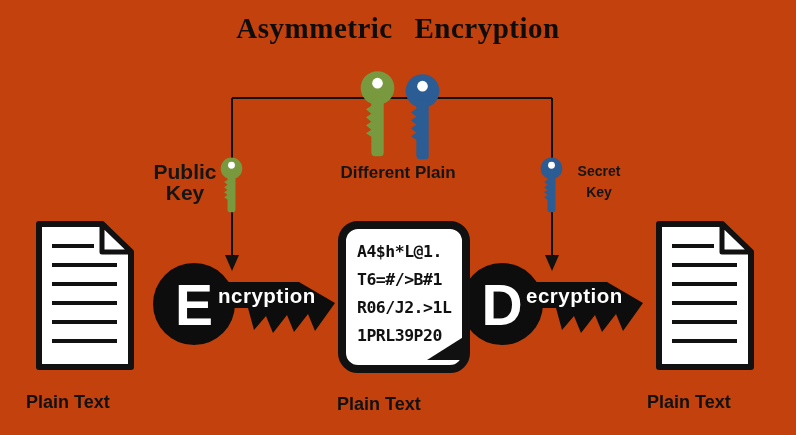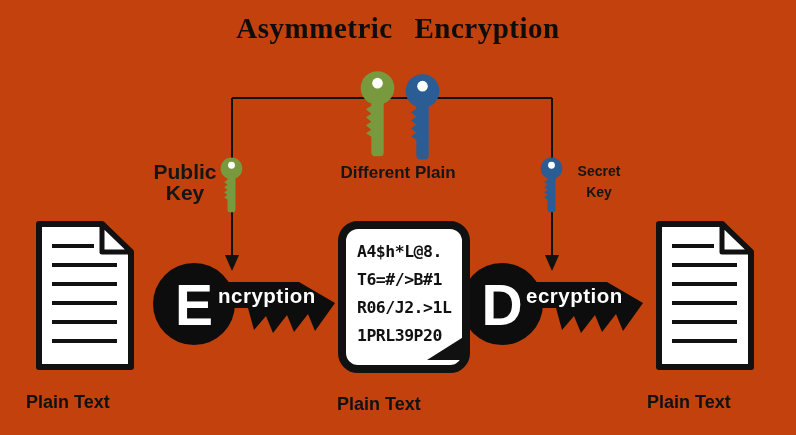--- a/index.html
+++ b/index.html
@@ -125,21 +125,21 @@
 
   <svg class="abs" style="left:460px;top:262px;" width="185" height="85" viewBox="0 0 185 85">
     <circle cx="42" cy="42" r="41" fill="#0d0d0d"></circle>
     <path fill="#0d0d0d" d="M42,20 L147,20 L183,41 L163,69 L156,52 L142,70 L135,53 L121,71 L114,54 L102,68 L96,46 L42,46 Z"></path>
     <text class="black-key-text" x="42" y="63" text-anchor="middle" fill="#fff" font-size="57" font-weight="bold">D</text>
     <text class="black-key-text" x="66" y="41" fill="#fff" font-size="20.5" font-weight="bold" letter-spacing="0.5">ecryption</text>
   </svg>
 
   <div class="abs cipher-box">
     <div class="cipher-lines">
-      <div>A4$h*L@8.</div>
+      <div>A4$h*L@1.</div>
       <div>T6=#/&gt;B#1</div>
       <div>R06/J2.&gt;1L</div>
       <div>1PRL39P20</div>
     </div>
     <svg class="abs cipher-fold" width="38" height="24" viewBox="0 0 38 24">
       <polygon points="0,24 38,0 38,24" fill="#111"></polygon>
     </svg>
   </div>
 
   <div class="abs caption cap-left">Plain Text</div>

